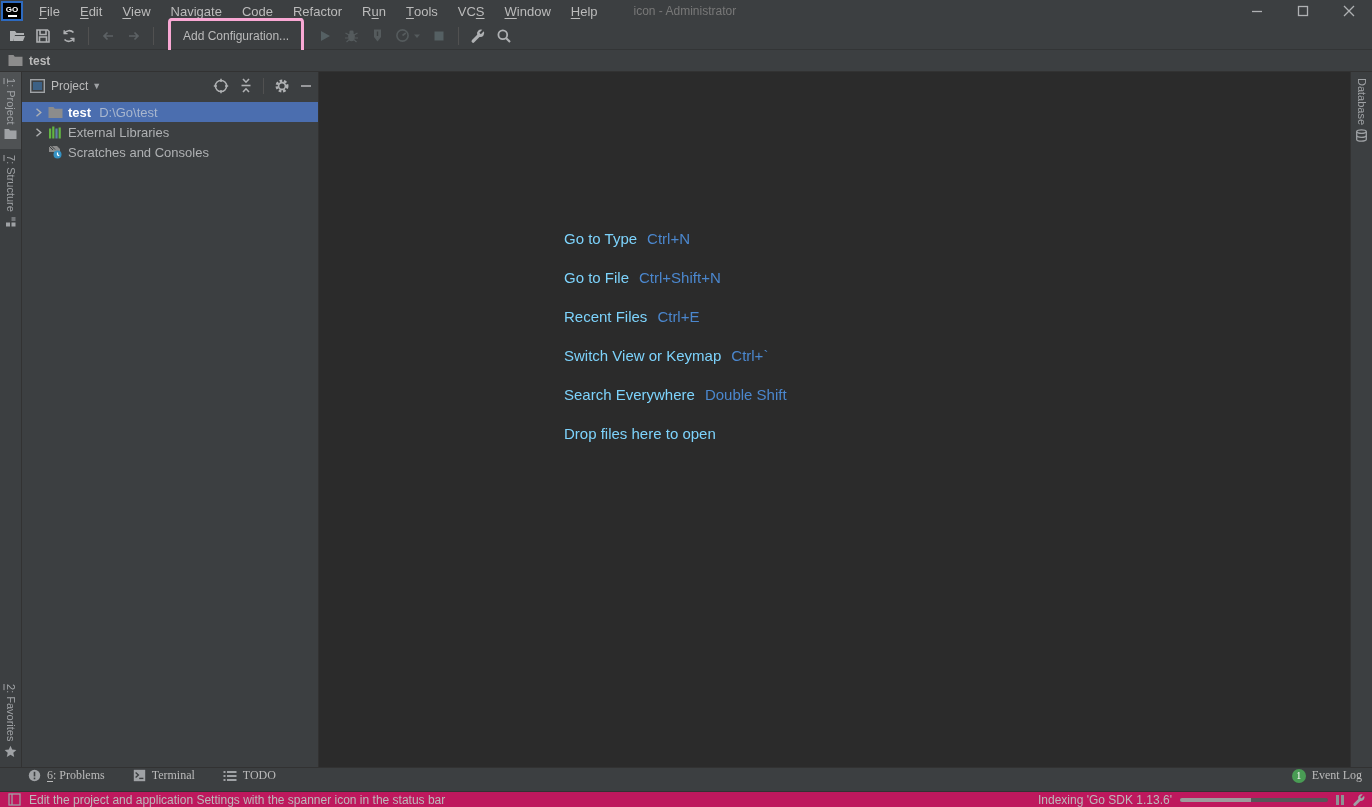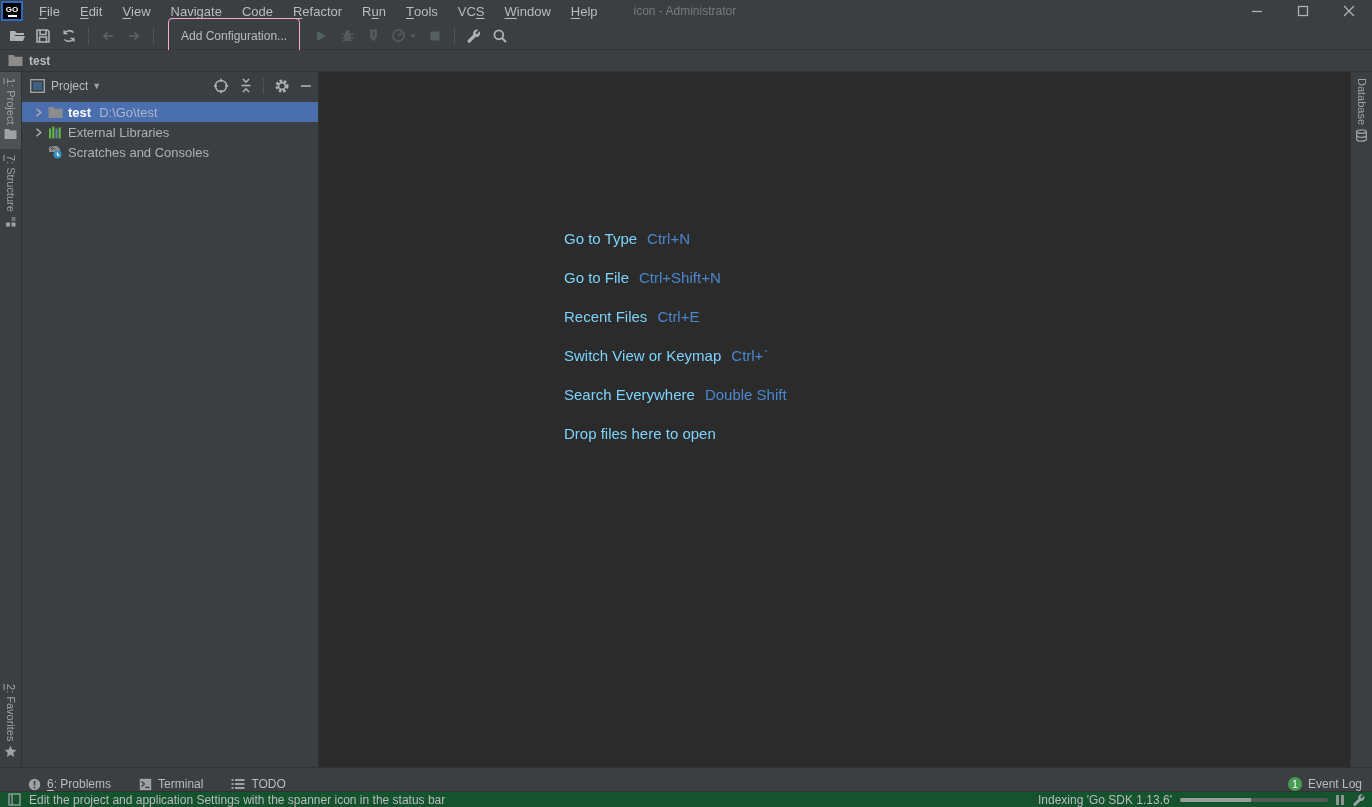--- a/index.html
+++ b/index.html
@@ -19,21 +19,21 @@
   .menu-item u { text-decoration:underline; text-underline-offset:2px; }
   .win-title { margin-left:26px; color:#787878; font-size:12px; }
   .win-controls { margin-left:auto; display:flex; height:100%; }
   .win-btn { width:46px; height:100%; display:flex; align-items:center; justify-content:center; color:#AFB1B3; }
 
   
   .toolbar { height:28px; flex:0 0 28px; display:flex; align-items:center; background:#3C3F41;
     border-bottom:1px solid #333536; padding-left:4px; }
   .tb-icon { width:26px; height:24px; display:flex; align-items:center; justify-content:center; }
   .tb-sep { width:1px; height:18px; background:#515151; margin:0 6px; }
-  .add-config { height:36px; border:1px solid #f9a8d4; border-radius:4px; padding:0 12px;
+  .add-config { height:36px; border:3px solid #f9a8d4; border-radius:4px; padding:0 12px;
     display:flex; align-items:center; color:#BBBBBB; font-size:12px; margin:0 8px; }
   svg.ic { display:block; }
 
   
   .breadcrumbs { height:22px; flex:0 0 22px; display:flex; align-items:center; background:#3C3F41;
     border-bottom:1px solid #323232; padding-left:8px; gap:6px; }
   .breadcrumbs .crumb { color:#BBBBBB; font-weight:bold; font-size:12px; }
 
   
   .main { flex:1 1 auto; display:flex; min-height:0; }
@@ -64,30 +64,30 @@
   .tree-path { margin-left:8px; color:#A8B6CE; }
 
   
   .editor { flex:1 1 auto; background:#2B2B2B; position:relative; }
   .shortcuts { position:absolute; left:245px; top:147px; }
   .shortcut-row { height:39px; display:flex; align-items:center; font-size:15px; }
   .shortcut-label { color:#7dd3fc; }
   .shortcut-keys { color:#4B87CE; margin-left:10px; }
 
   
-  .bottombar { height:24px; flex:0 0 24px; display:flex; align-items:flex-end; background:#3C3F41;
-    border-top:1px solid #323232; padding:0 10px 0 28px; font-size:12px; }
+  .bottombar { height:24px; flex:0 0 24px; display:flex; align-items:flex-start; background:#3C3F41;
+    border-top:1px solid #323232; padding:0 10px 0 28px; font-size:12px;font-family:Liberation Serif, serif; }
   .bb-item { display:flex; align-items:center; gap:6px; margin-right:28px; color:#BBBBBB; }
   .bb-item u { text-underline-offset:2px; }
   .bb-right { margin-left:auto; display:flex; align-items:center; gap:6px; }
   .badge { width:14px; height:14px; border-radius:50%; background:#499C54; color:#fff; font-size:10px;
     display:flex; align-items:center; justify-content:center; }
 
   
-  .statusbar { height:16px; flex:0 0 16px; display:flex; align-items:center; background:#14532d;
+  .statusbar { height:16px; flex:0 0 16px; display:flex; align-items:center; background:#be185d;
     border-top:1px solid #323232; padding:0 6px 0 8px; font-size:12px; color:#BBBBBB; }
   .sb-hint { margin-left:8px; }
   .sb-right { margin-left:auto; display:flex; align-items:center; gap:8px; }
   .progress { width:148px; height:4px; background:#555758; border-radius:2px; overflow:hidden; }
   .progress-fill { height:100%; background:#9C9C9C; }
   .pause { display:flex; gap:2px; }
   .pause span { width:3px; height:10px; background:#8E9294; }
 </style>
 </head>
 <body>

